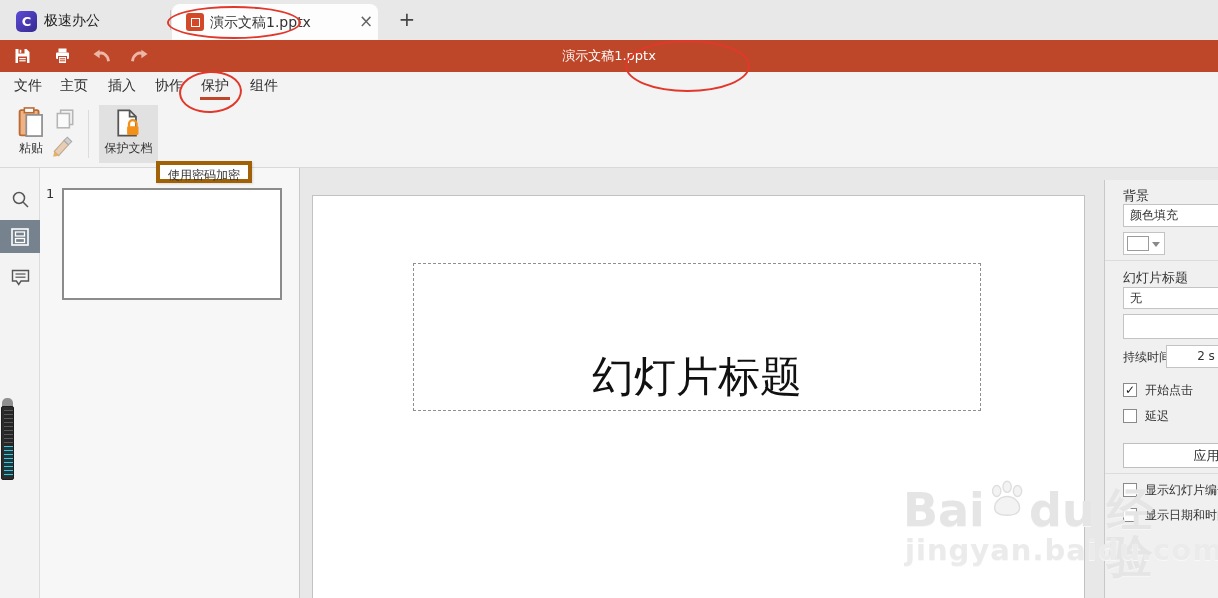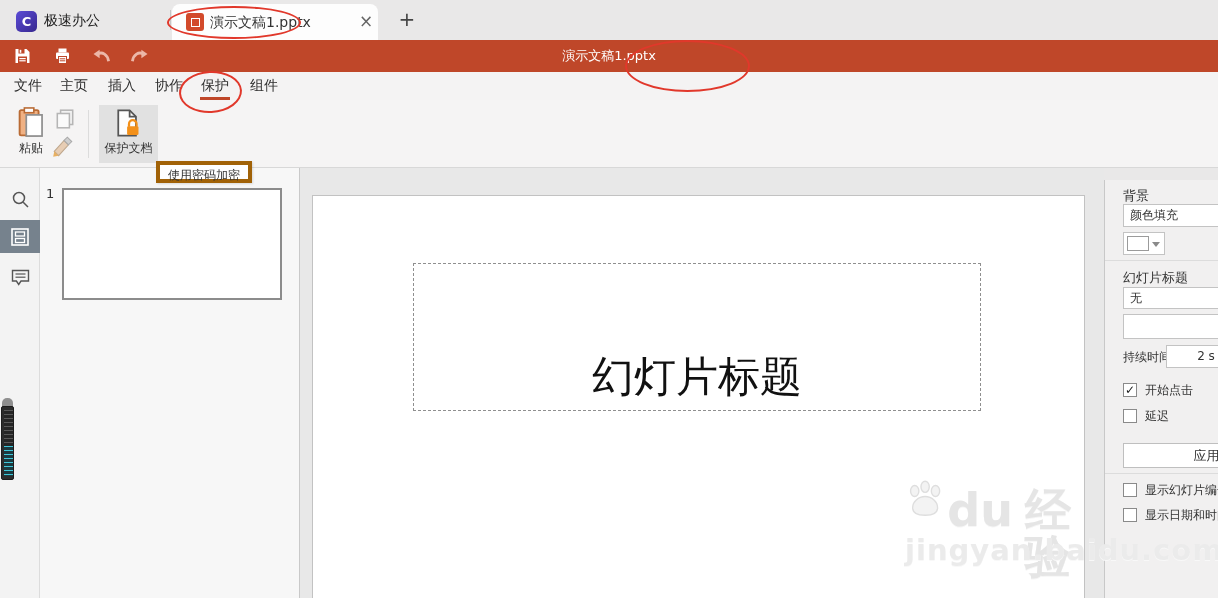--- a/index.html
+++ b/index.html
@@ -292,20 +292,21 @@
       <div class="rp-check-label">显示幻灯片编号</div>
     </div>
     <div id="rp-showdate" class="rp-check-row">
       <div class="rp-checkbox"></div>
       <div class="rp-check-label">显示日期和时间</div>
     </div>
   </div>
 
   <div id="watermark" class="abs">
     <div id="wm-row1">
+      <span class="wm-big">Bai</span>
       <svg id="wm-paw" width="58" height="58" viewBox="0 0 58 58">
         <ellipse cx="14" cy="16" rx="6" ry="8" fill="#f3f3f3" stroke="#dedede" stroke-width="2"></ellipse>
         <ellipse cx="29" cy="10" rx="6" ry="8" fill="#f3f3f3" stroke="#dedede" stroke-width="2"></ellipse>
         <ellipse cx="44" cy="16" rx="6" ry="8" fill="#f3f3f3" stroke="#dedede" stroke-width="2"></ellipse>
         <path d="M29 24 c10 0 18 8 18 16 c0 7 -6 11 -18 11 c-12 0 -18 -4 -18 -11 c0 -8 8 -16 18 -16 z" fill="#f3f3f3" stroke="#dedede" stroke-width="2"></path>
       </svg>
       <span class="wm-big">du</span>
       <span class="wm-big" id="wm-suffix">经验</span>
     </div>
     <div id="wm-row2">jingyan.baidu.com</div>

